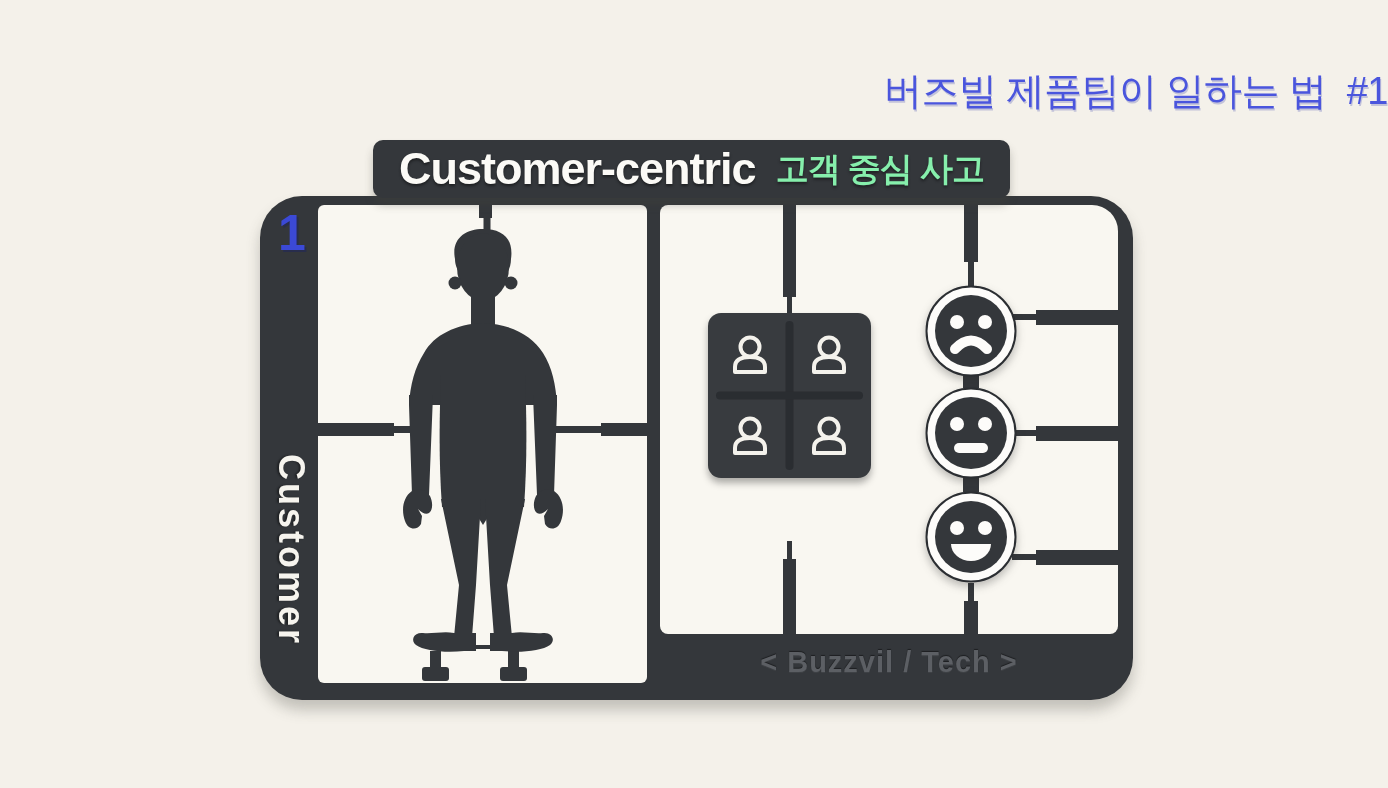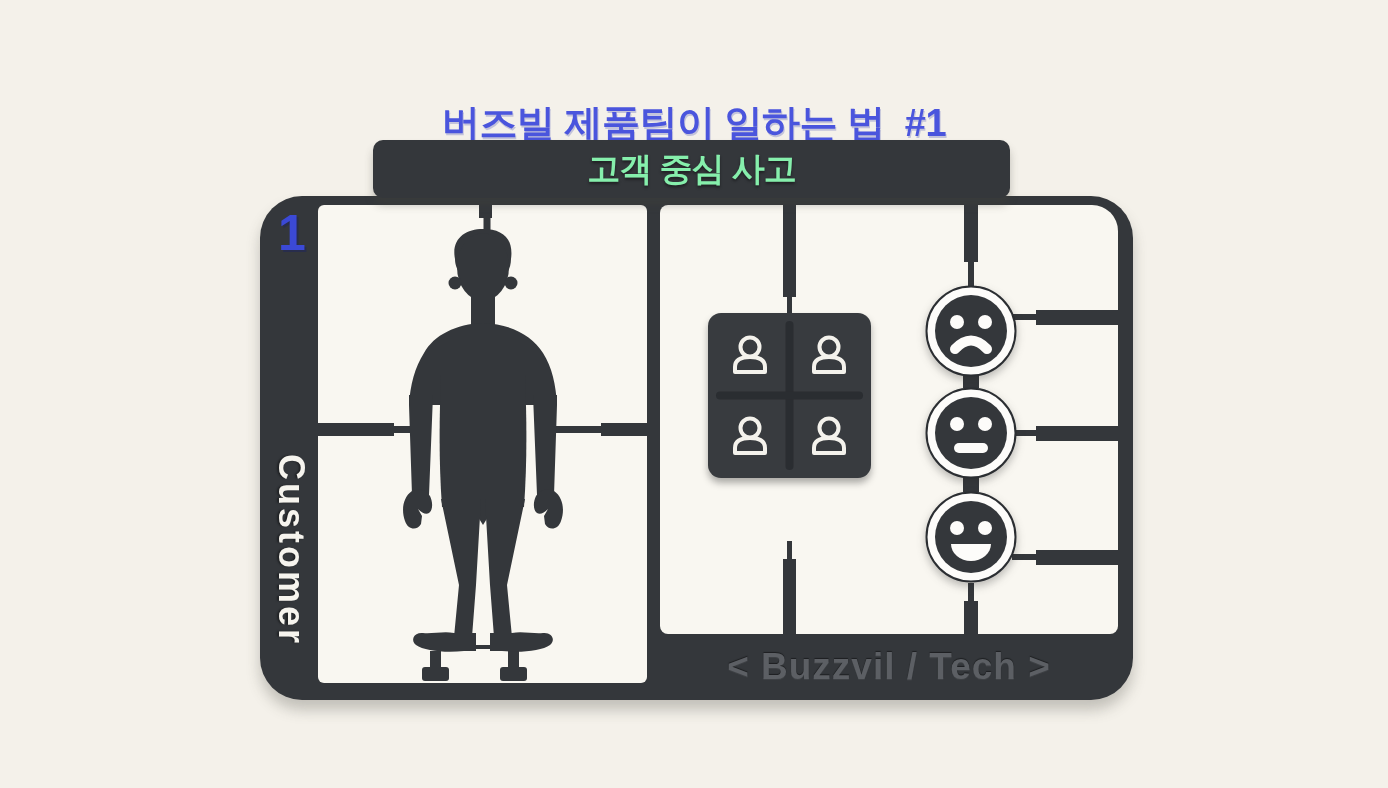--- a/index.html
+++ b/index.html
@@ -8,25 +8,24 @@
     position:relative;
     background:#f4f1ea;
     font-family:"Liberation Sans","DejaVu Sans",sans-serif;
     overflow:hidden;
   }
   .abs { position:absolute; }
 
   
   .page-title {
     left:0; top:66px; width:100%;
-    text-align:center;
-    font-size:38px; font-weight:bold; letter-spacing:-0.5px;
+    text-align:right;
+    font-size:38px; font-weight:normal; letter-spacing:-0.5px;
     color:#4a55dd; white-space:pre;
     text-shadow:1px 2px 0 rgba(46,58,170,0.25);
-    margin-top:32px;
   }
 
   
   .header-bar {
     left:373px; top:140px; width:637px; height:58px;
     background:#34373b; border-radius:10px;
     display:flex; align-items:center; justify-content:center; gap:20px;
     box-shadow:0 7px 9px rgba(70,70,60,0.30);
     z-index:5;
   }
@@ -93,31 +92,32 @@
   .nps-tab span {
     margin-top:14px;
     color:#fbfaf6; font-size:33px; font-weight:bold; letter-spacing:1px;
     text-shadow:0 2px 2px rgba(0,0,0,0.45);
   }
 
   
   .credit {
     left:400px; top:450px; width:458px;
     text-align:center;
-    font-size:37px; font-weight:bold; letter-spacing:1px;
+    font-size:29px; font-weight:bold; letter-spacing:1px;
     color:#5c5f64;
     text-shadow:0 -1px 1px rgba(0,0,0,0.45), 0 1px 0 rgba(255,255,255,0.05);
   }
 </style>
 </head>
 <body>
 
 <div class="abs page-title">버즈빌 제품팀이 일하는 법  #1</div>
 
 <div class="abs header-bar">
+  <span class="header-en">Customer-centric</span>
   <span class="header-ko">고객 중심 사고</span>
 </div>
 
 <div class="abs kit-frame">
 
   <div class="abs frame-number">1</div>
   <div class="abs side-label">Customer</div>
 
   <div class="abs panel panel-left">
     <svg width="329" height="478" viewBox="0 0 329 478">

